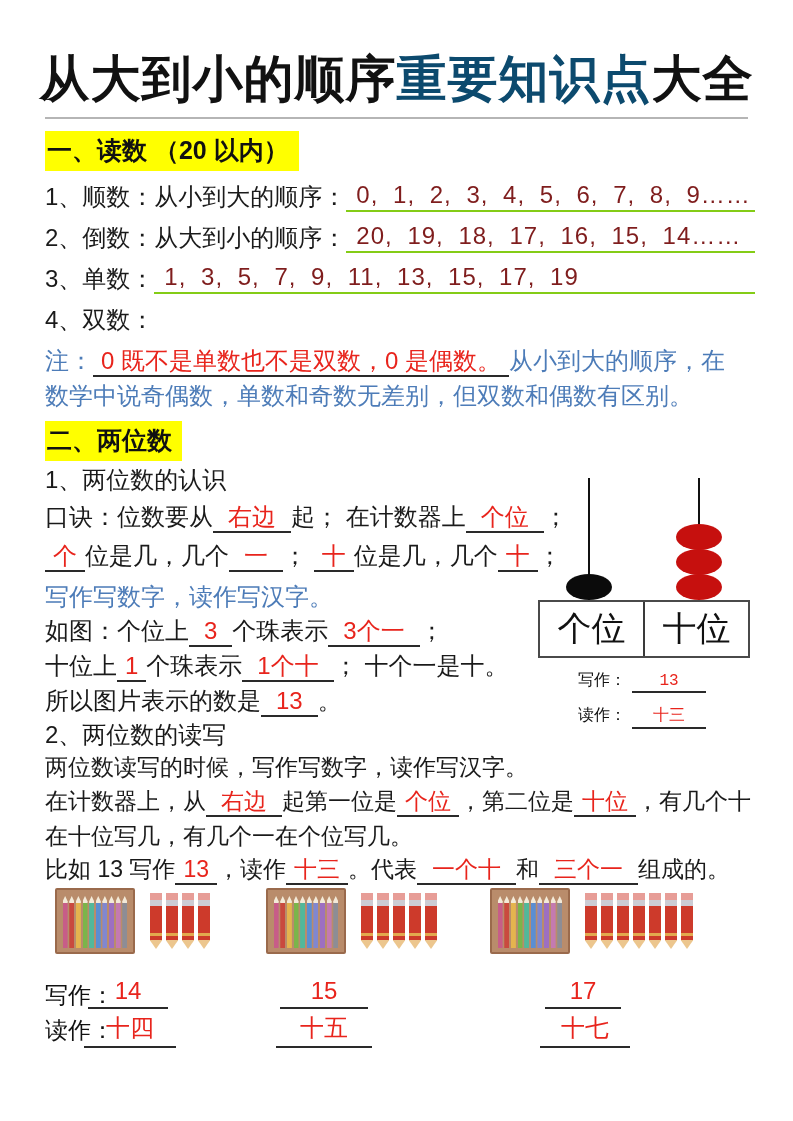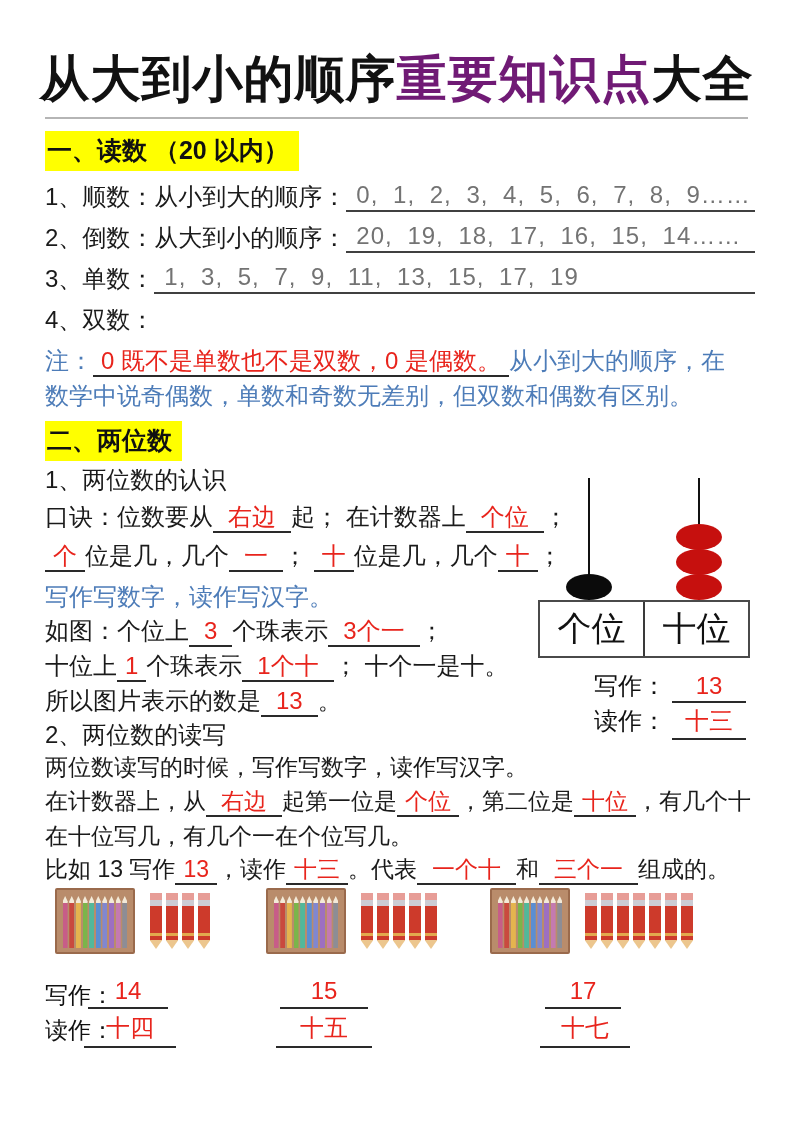--- a/index.html
+++ b/index.html
@@ -3,31 +3,31 @@
 <meta charset="utf-8">
 <style>
   html,body{margin:0;padding:0;background:#fff;}
   .page{position:relative;width:793px;height:1121px;background:#ffffff;overflow:hidden;
         font-family:"Liberation Sans","DejaVu Sans",sans-serif;color:#1a1a1a;}
   .abs{position:absolute;left:45px;white-space:nowrap;}
 
   
   .title{position:absolute;top:46px;left:0;width:100%;text-align:center;
          font-size:50px;font-weight:bold;letter-spacing:1px;color:#111;}
-  .t-red{color:#701a75;}
+  .t-red{color:#0c4a6e;}
   .hr{position:absolute;top:117px;left:45px;width:703px;border-top:2px solid #b5b5b5;}
 
   
   .sec-header{position:absolute;left:45px;background:#ffff00;font-weight:bold;
               font-size:25px;color:#111;padding:3px 10px 4px 2px;white-space:nowrap;}
 
   
   .num-line{display:flex;width:710px;font-size:24px;align-items:flex-start;}
   .num-line .lbl{white-space:nowrap;}
-  .fill{flex:1;color:#737373;border-bottom:2px solid #404040;letter-spacing:1px;
+  .fill{flex:1;color:#7f1d1d;border-bottom:2px solid #84cc16;letter-spacing:1px;
         word-spacing:7px;padding:0 0 1px 10px;white-space:nowrap;}
 
   .blue{color:#4d7cb8;}
   .fs24{font-size:24px;}
   .fs23{font-size:23px;}
 
   
   .ru{color:#e8241c;border-bottom:2px solid #2a2a2a;display:inline-block;
       padding:0 8px;line-height:1.12;}
   .ru.wide{padding:0 15px;}
@@ -40,21 +40,21 @@
             flex-direction:column;justify-content:flex-end;}
   .bead-col.units{left:28px;} .bead-col.tens{left:138px;}
   .bead{width:46px;height:26px;border-radius:50%;margin-top:-1px;}
   .bead-col.units .bead{background:#0b0b0b;}
   .bead-col.tens .bead{background:#c6100e;}
   .place-table{position:absolute;left:0;top:138px;width:208px;height:54px;display:flex;
                border:2px solid #4a4a4a;background:#fff;}
   .place-cell{flex:1;display:flex;align-items:center;justify-content:center;
               font-size:34px;color:#111;}
   .place-cell.tens{border-left:2px solid #3a3a3a;}
-  .fig-row{position:absolute;left:56px;font-size:24px;white-space:nowrap;color:#111;}
+  .fig-row{position:absolute;left:40px;font-size:16px;white-space:nowrap;color:#111;font-family:Liberation Mono, monospace;}
   .fval{display:inline-block;min-width:74px;text-align:center;color:#e8241c;
         border-bottom:2px solid #2a2a2a;margin-left:6px;padding-bottom:1px;}
 
   
   .pgroup{position:absolute;top:888px;display:flex;align-items:flex-start;}
   .pbox{width:80px;height:66px;background:#b98c6b;border:2px solid #9a6a4c;border-radius:2px;
         display:flex;align-items:flex-end;justify-content:space-evenly;
         padding:5px 4px 4px;box-sizing:border-box;}
   .stripe{width:5px;height:52px;clip-path:polygon(50% 0,100% 10%,100% 100%,0 100%,0 10%);
           background:linear-gradient(to bottom,#f3ead8 0 7px,var(--c,#999) 7px 100%);}

